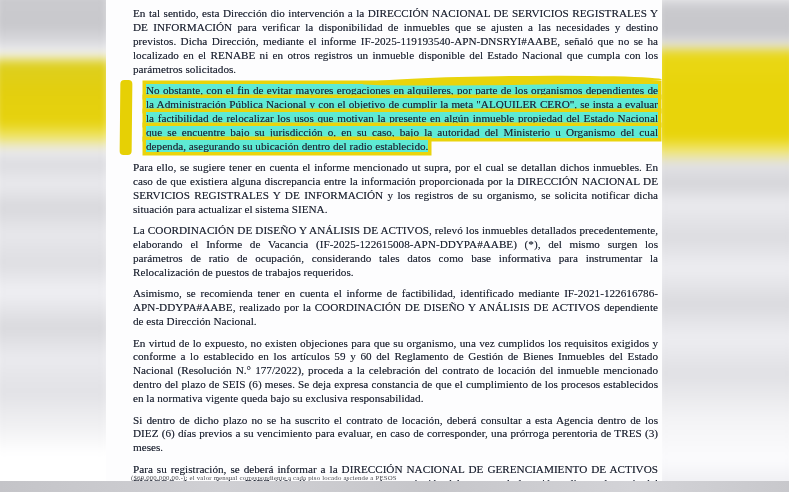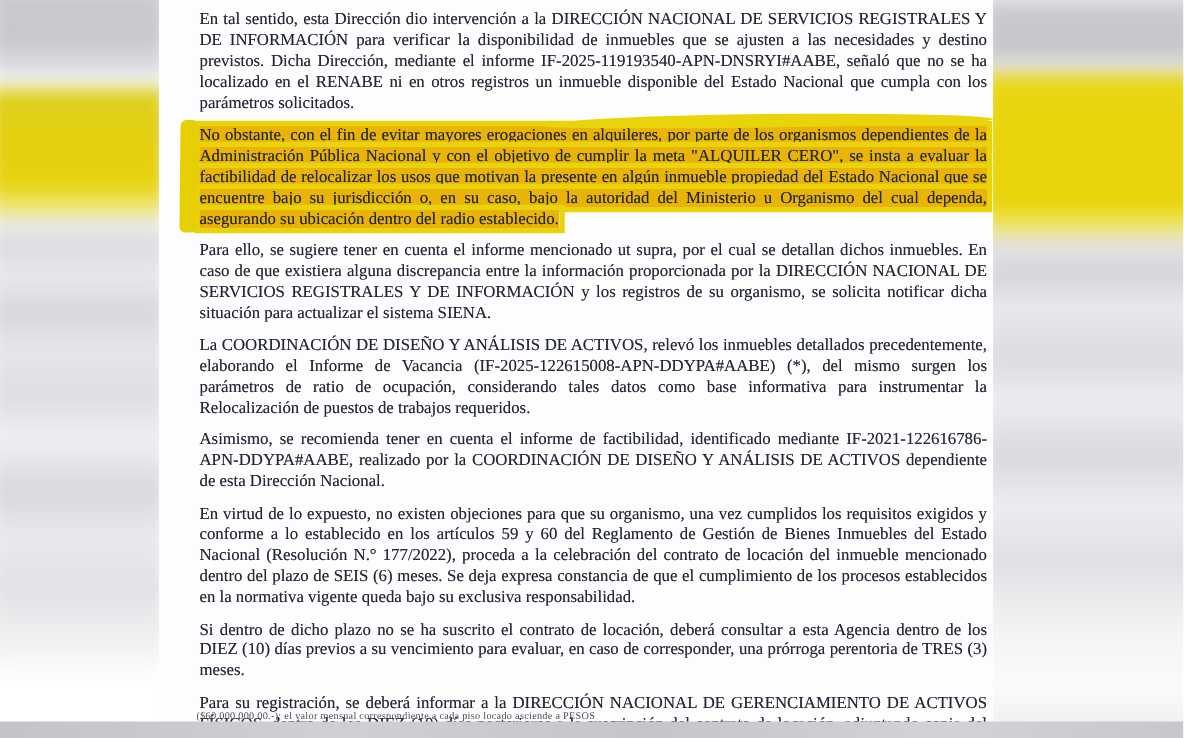--- a/index.html
+++ b/index.html
@@ -50,24 +50,25 @@
     margin:0 0 7.5px 0;
     font-size:11.2px;
     line-height:13.9px;
     text-align:justify;
     color:#222836;
     text-shadow:0 0 0.4px rgba(25,30,45,0.55);
   }
   
   .hl{position:relative;}
   .hl .mark{
-    background:#eab308;
+    background:#5eead4;
     box-shadow:0 0 0 3.5px #e9d40c;
     -webkit-box-decoration-break:clone;
     box-decoration-break:clone;
+    margin-left:13px;
   }
   .hl::before{ 
     content:"";position:absolute;left:-13px;top:-4px;bottom:-1px;width:12px;
     background:#e6d005;border-radius:4px;transform:rotate(.6deg);
   }
   .hl::after{ 
     content:"";position:absolute;top:-8px;right:-4px;width:57%;height:9px;
     background:#e9d40c;border-radius:45% 55% 50% 50%/70% 60% 40% 30%;
     transform:rotate(-.7deg);
   }
@@ -94,21 +95,21 @@
     <p class="hl"><span class="mark">No obstante, con el fin de evitar mayores erogaciones en alquileres, por parte de los organismos dependientes de la Administración Pública Nacional y con el objetivo de cumplir la meta "ALQUILER CERO", se insta a evaluar la factibilidad de relocalizar los usos que motivan la presente en algún inmueble propiedad del Estado Nacional que se encuentre bajo su jurisdicción o, en su caso, bajo la autoridad del Ministerio u Organismo del cual dependa, asegurando su ubicación dentro del radio establecido.</span></p>
 
     <p>Para ello, se sugiere tener en cuenta el informe mencionado ut supra, por el cual se detallan dichos inmuebles. En caso de que existiera alguna discrepancia entre la información proporcionada por la DIRECCIÓN NACIONAL DE SERVICIOS REGISTRALES Y DE INFORMACIÓN y los registros de su organismo, se solicita notificar dicha situación para actualizar el sistema SIENA.</p>
 
     <p>La COORDINACIÓN DE DISEÑO Y ANÁLISIS DE ACTIVOS, relevó los inmuebles detallados precedentemente, elaborando el Informe de Vacancia (IF-2025-122615008-APN-DDYPA#AABE) (*), del mismo surgen los parámetros de ratio de ocupación, considerando tales datos como base informativa para instrumentar la Relocalización de puestos de trabajos requeridos.</p>
 
     <p>Asimismo, se recomienda tener en cuenta el informe de factibilidad, identificado mediante IF-2021-122616786-APN-DDYPA#AABE, realizado por la COORDINACIÓN DE DISEÑO Y ANÁLISIS DE ACTIVOS dependiente de esta Dirección Nacional.</p>
 
     <p>En virtud de lo expuesto, no existen objeciones para que su organismo, una vez cumplidos los requisitos exigidos y conforme a lo establecido en los artículos 59 y 60 del Reglamento de Gestión de Bienes Inmuebles del Estado Nacional (Resolución N.° 177/2022), proceda a la celebración del contrato de locación del inmueble mencionado dentro del plazo de SEIS (6) meses. Se deja expresa constancia de que el cumplimiento de los procesos establecidos en la normativa vigente queda bajo su exclusiva responsabilidad.</p>
 
-    <p>Si dentro de dicho plazo no se ha suscrito el contrato de locación, deberá consultar a esta Agencia dentro de los DIEZ (10) días previos a su vencimiento para evaluar, en caso de corresponder, una prórroga perentoria de TRES (3) meses.</p>
+    <p>Si dentro de dicho plazo no se ha suscrito el contrato de locación, deberá consultar a esta Agencia dentro de los DIEZ (6) días previos a su vencimiento para evaluar, en caso de corresponder, una prórroga perentoria de TRES (3) meses.</p>
 
     <p>Para su registración, se deberá informar a la DIRECCIÓN NACIONAL DE GERENCIAMIENTO DE ACTIVOS FÍSICOS, dentro de los DIEZ (10) días posteriores a la suscripción del contrato de locación, adjuntando copia del mismo y consignando expresamente el valor definitivo del canon locativo y su mecanismo de actualización.</p>
   </div>
 
   <div class="footnote">($60.000.000,00.-); el valor mensual correspondiente a cada piso locado asciende a PESOS</div>
 
   <div class="bottom-strip"></div>
 
 </div>
 

